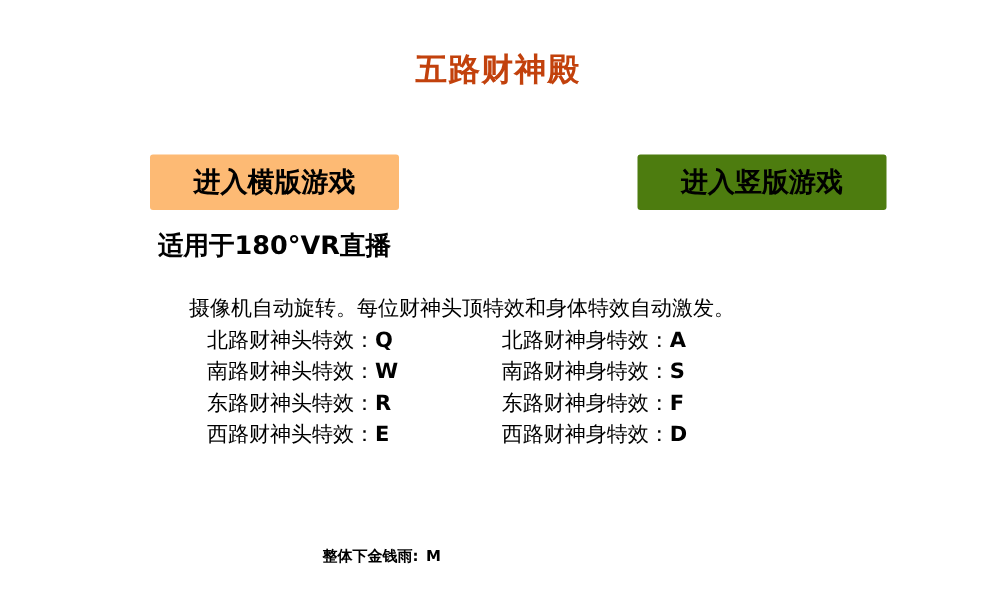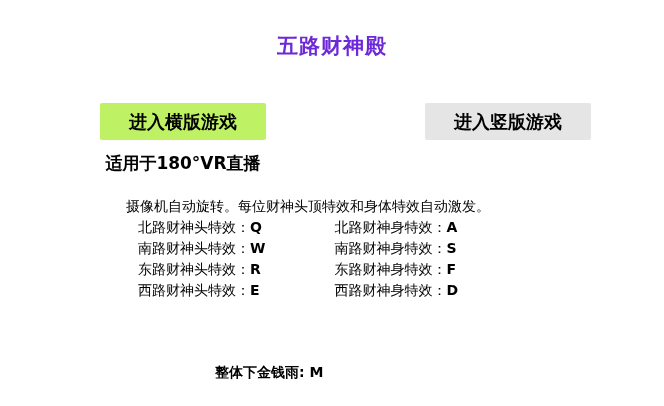--- a/index.html
+++ b/index.html
@@ -80,40 +80,40 @@
     width:180px;
   }
   .key{
     font-weight:bold;
   }
   .rain-line{
     position:absolute;
     left:215px;
     top:364px;
     margin:0;
-    font-size:14px;
+    font-size:10px;
     font-weight:bold;
     white-space:nowrap;
   }
   .rain-line .key{margin-left:5px;}
 </style>
 </head>
 <body>
 
 <div class="page" style="background: rgb(255, 255, 255);">
 
-  <h1 class="title" style="color: #6d28d9;">五路财神殿</h1>
+  <h1 class="title" style="color: #c2410c;">五路财神殿</h1>
 
   <div class="btn-col left">
-    <button class="enter-btn" style="background: #bef264; color: rgb(0, 0, 0); text-align: center;">进入横版游戏</button>
+    <button class="enter-btn" style="background: #fdba74; color: rgb(0, 0, 0); text-align: center;">进入横版游戏</button>
     <div class="btn-subtitle">适用于180°VR直播</div>
   </div>
 
   <div class="btn-col right">
-    <button class="enter-btn" style="background: #e5e5e5; color: rgb(0, 0, 0);">进入竖版游戏</button>
+    <button class="enter-btn" style="background: #4d7c0f; color: rgb(0, 0, 0);">进入竖版游戏</button>
   </div>
 
   <div class="instructions">
     <p class="auto-line">摄像机自动旋转。每位财神头顶特效和身体特效自动激发。</p>
 
     <div class="hotkey-table">
 
       <div class="hotkey-row">
         <span class="hotkey-cell head"><span>北路财神头特效：</span><span class="key">Q</span></span>
         <span class="hotkey-cell body"><span>北路财神身特效：</span><span class="key">A</span></span>

